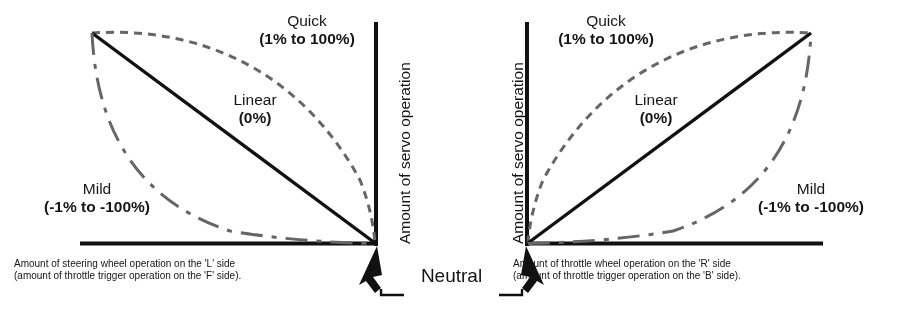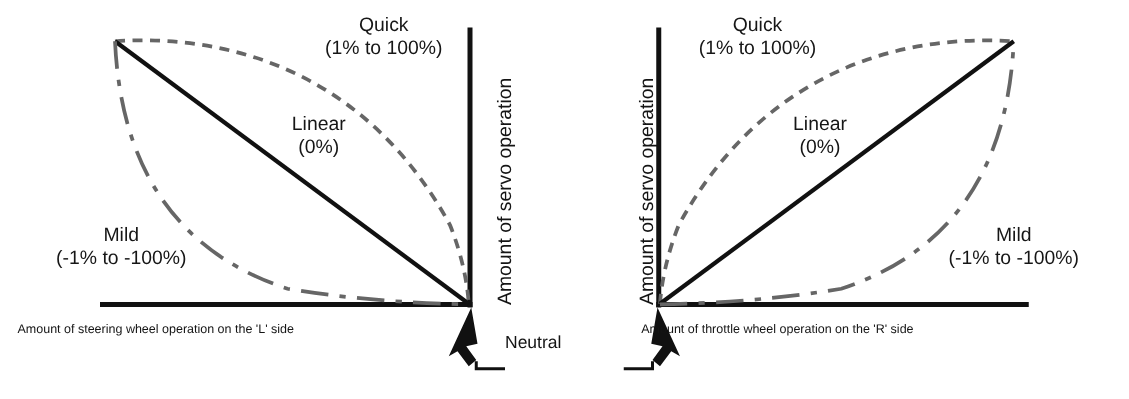--- a/index.html
+++ b/index.html
@@ -33,21 +33,21 @@
   }
 
   .lbl {
     position: absolute;
     text-align: center;
     line-height: 1.14;
     font-size: 15.5px;
     color: #161616;
     white-space: nowrap;
   }
-  .lbl .l2 { display: block; }
+  .lbl .l2 { display: block; font-weight: bold; }
 
   .caption {
     position: absolute;
     font-size: 10px;
     line-height: 1.2;
     color: #141414;
     white-space: nowrap;
   }
   .caption .l2 { display: block; }
 
@@ -55,24 +55,24 @@
     position: absolute;
     font-size: 15.5px;
     color: #141414;
     white-space: nowrap;
     transform-origin: 0 0;
     transform: rotate(-90deg);
   }
 
   .neutral {
     position: absolute;
-    font-size: 14px;
+    font-size: 19px;
     line-height: 1.2;
     color: #141414;
-    text-align: left;
+    text-align: center;
     white-space: nowrap;
   }
   .neutral .l2 { display: block; }
 </style>
 </head>
 <body>
 
 <div id="page">
 
   <div class="panel" id="panel-left">
@@ -107,20 +107,21 @@
 
     <div class="lbl" style="left:22px; top:180px; width:150px;">
       <span>Mild</span>
       <span class="l2">(-1% to -100%)</span>
     </div>
 
     <div class="axis-title" style="left:396px; top:244px;">Amount of servo operation</div>
 
     <div class="caption" style="left:14px; top:258px;">
       <span>Amount of steering wheel operation on the 'L' side</span>
+      <span class="l2">(amount of throttle trigger operation on the 'F' side).</span>
     </div>
   </div>
 
   <div class="panel" id="panel-right">
 
     <svg class="svg-layer" width="452" height="319" viewBox="0 0 452 319">
 
       <line x1="74" y1="243.5" x2="372" y2="243.5" stroke="#111111" stroke-width="4"></line>
 
       <line x1="76" y1="22" x2="76" y2="246" stroke="#111111" stroke-width="4"></line>
@@ -149,20 +150,21 @@
 
     <div class="lbl" style="left:285px; top:180px; width:150px;">
       <span>Mild</span>
       <span class="l2">(-1% to -100%)</span>
     </div>
 
     <div class="axis-title" style="left:58px; top:244px;">Amount of servo operation</div>
 
     <div class="caption" style="left:62px; top:258px;">
       <span>Amount of throttle wheel operation on the 'R' side</span>
+      <span class="l2">(amount of throttle trigger operation on the 'B' side).</span>
     </div>
   </div>
 
   <div class="neutral" style="left:404px; top:265px; width:95px;">
     <span>Neutral</span>
   </div>
 
 </div>
 
 </body></html>

